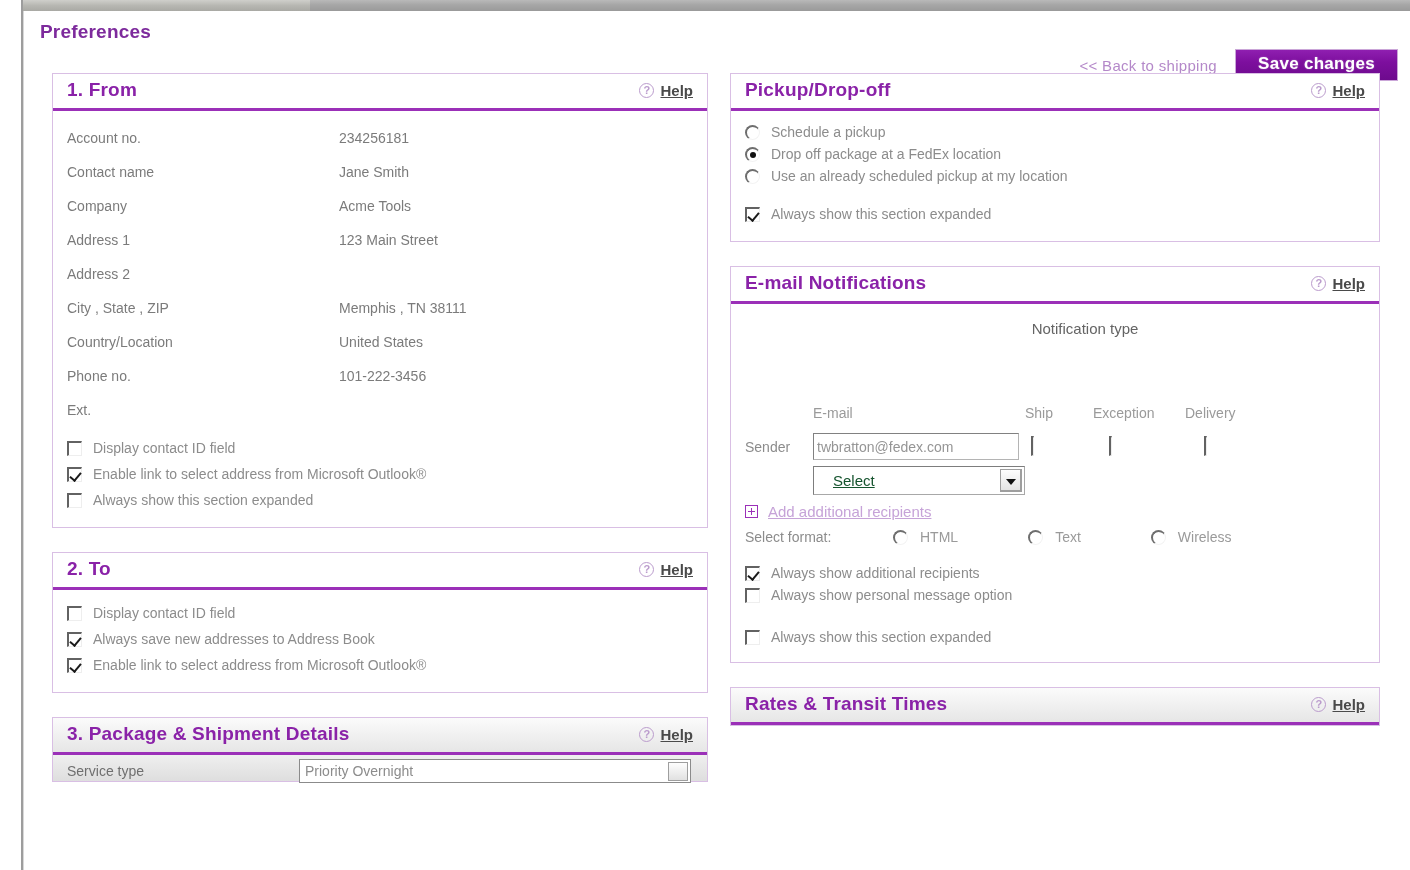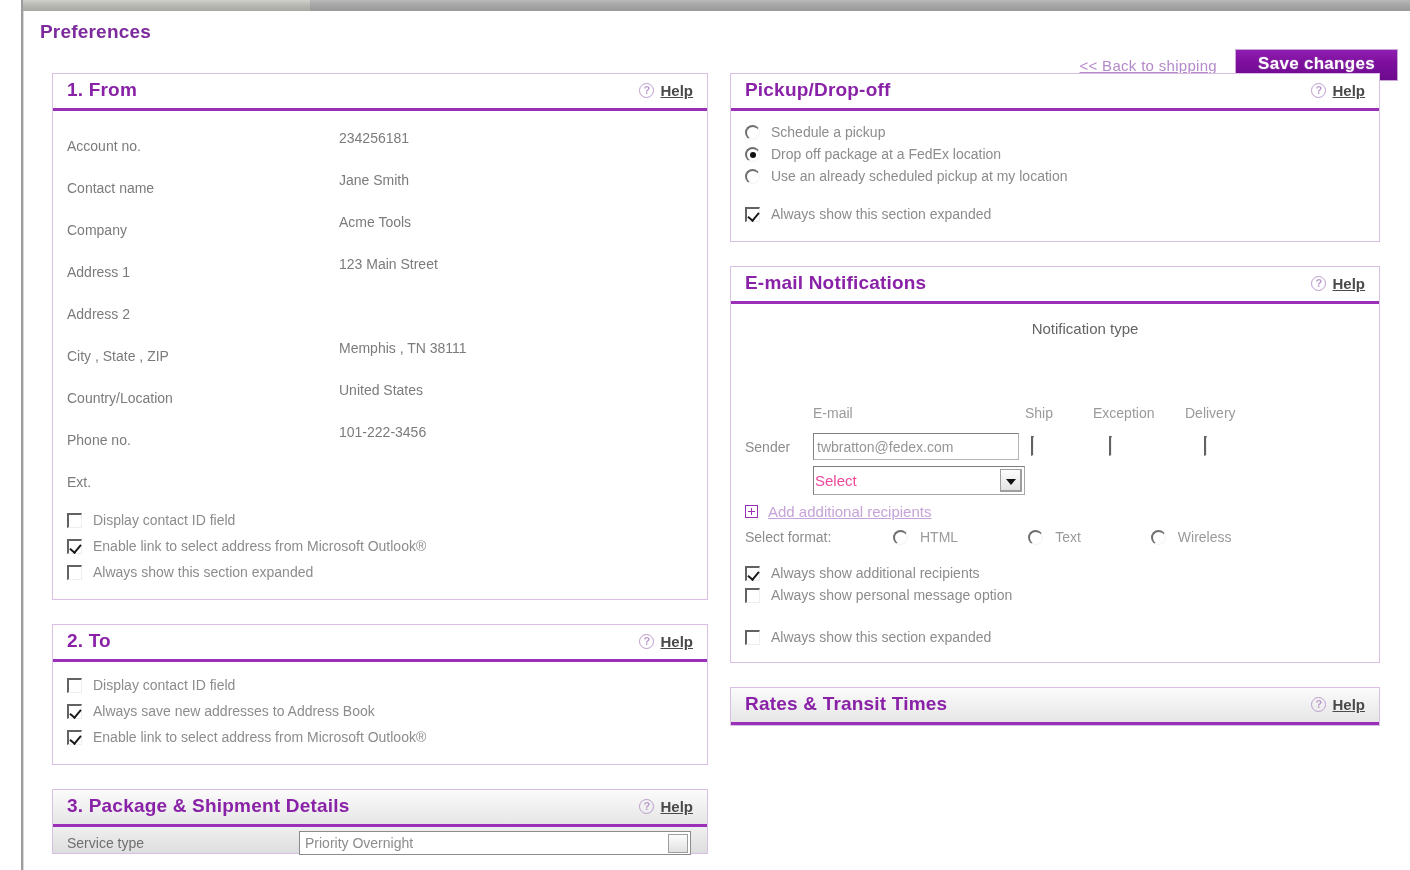--- a/index.html
+++ b/index.html
@@ -66,21 +66,20 @@
   .topbar {
     position: absolute;
     right: 12px; top: 38px;
     display: flex;
     align-items: center;
     gap: 18px;
   }
   .back-link {
     font-size: 15px;
     color: #b488c9;
-    text-decoration: underline;
     letter-spacing: .3px;
     cursor: pointer;
     white-space: nowrap;
   }
   .save-btn {
     display: inline-block;
     background: linear-gradient(to bottom, #8f1fb0 0%, #7d0f9e 40%, #6d0a8d 100%);
     border: 1px solid #caa6d8;
     color: #ffffff;
     font-size: 17px;
@@ -143,21 +142,21 @@
   .panel-body { padding: 10px 14px 14px 14px; }
 
   
   .field-row {
     display: flex;
     font-size: 14px;
     color: #7b7b7b;
     line-height: 21px;
     padding: 7px 0 6px 0;
   }
-  .field-label { width: 272px; flex: 0 0 272px; margin-top: 8px; }
+  .field-label { width: 272px; flex: 0 0 272px; }
   .field-value { color: #7b7b7b; }
 
   
   .optrow {
     display: flex;
     align-items: center;
     font-size: 14px;
     color: #8c8c8c;
     padding: 4px 0;
   }
@@ -256,24 +255,25 @@
     padding: 6px 0 0 0;
   }
   .selbox {
     position: relative;
     width: 212px; height: 29px;
     border: 1px solid #a8a8a8;
     border-top: 1px solid #7d7d7d;
     border-left: 1px solid #7d7d7d;
     background: #ffffff;
     font-size: 15px;
-    color: #ec4899;
+    color: #14532d;
     line-height: 27px;
-    padding-left: 1px;
+    padding-left: 19px;
     cursor: pointer;
+    text-decoration: underline;
   }
   .selbox .arrow-btn {
     position: absolute;
     right: 2px; top: 2px;
     width: 22px; height: 23px;
     background: linear-gradient(to bottom, #fdfdfd 0%, #e4e4e4 100%);
     border: 1px solid #9e9e9e;
     border-right-width: 2px;
     border-bottom-width: 2px;
   }

